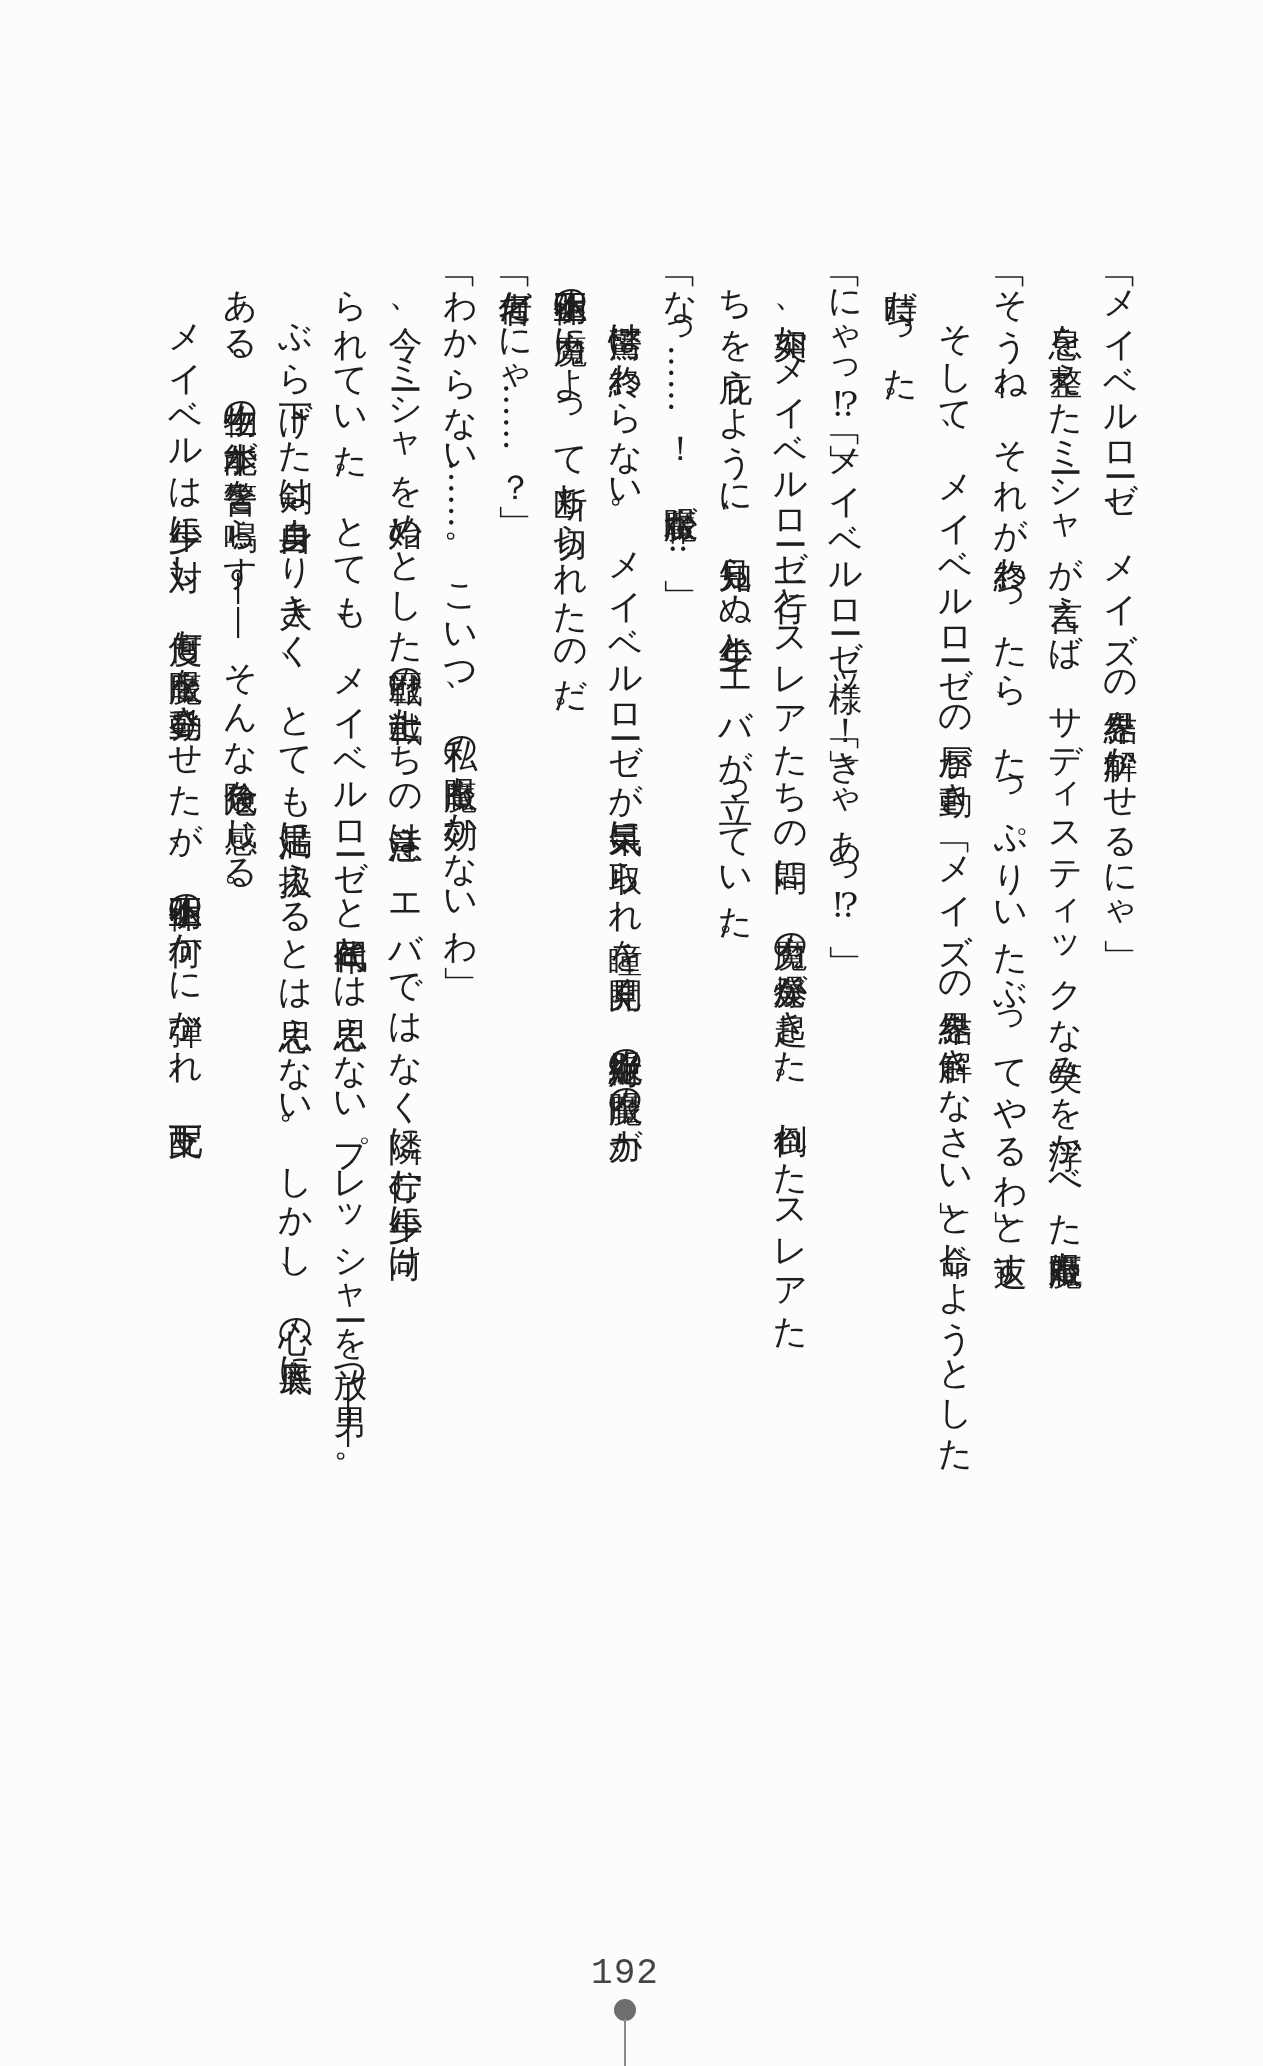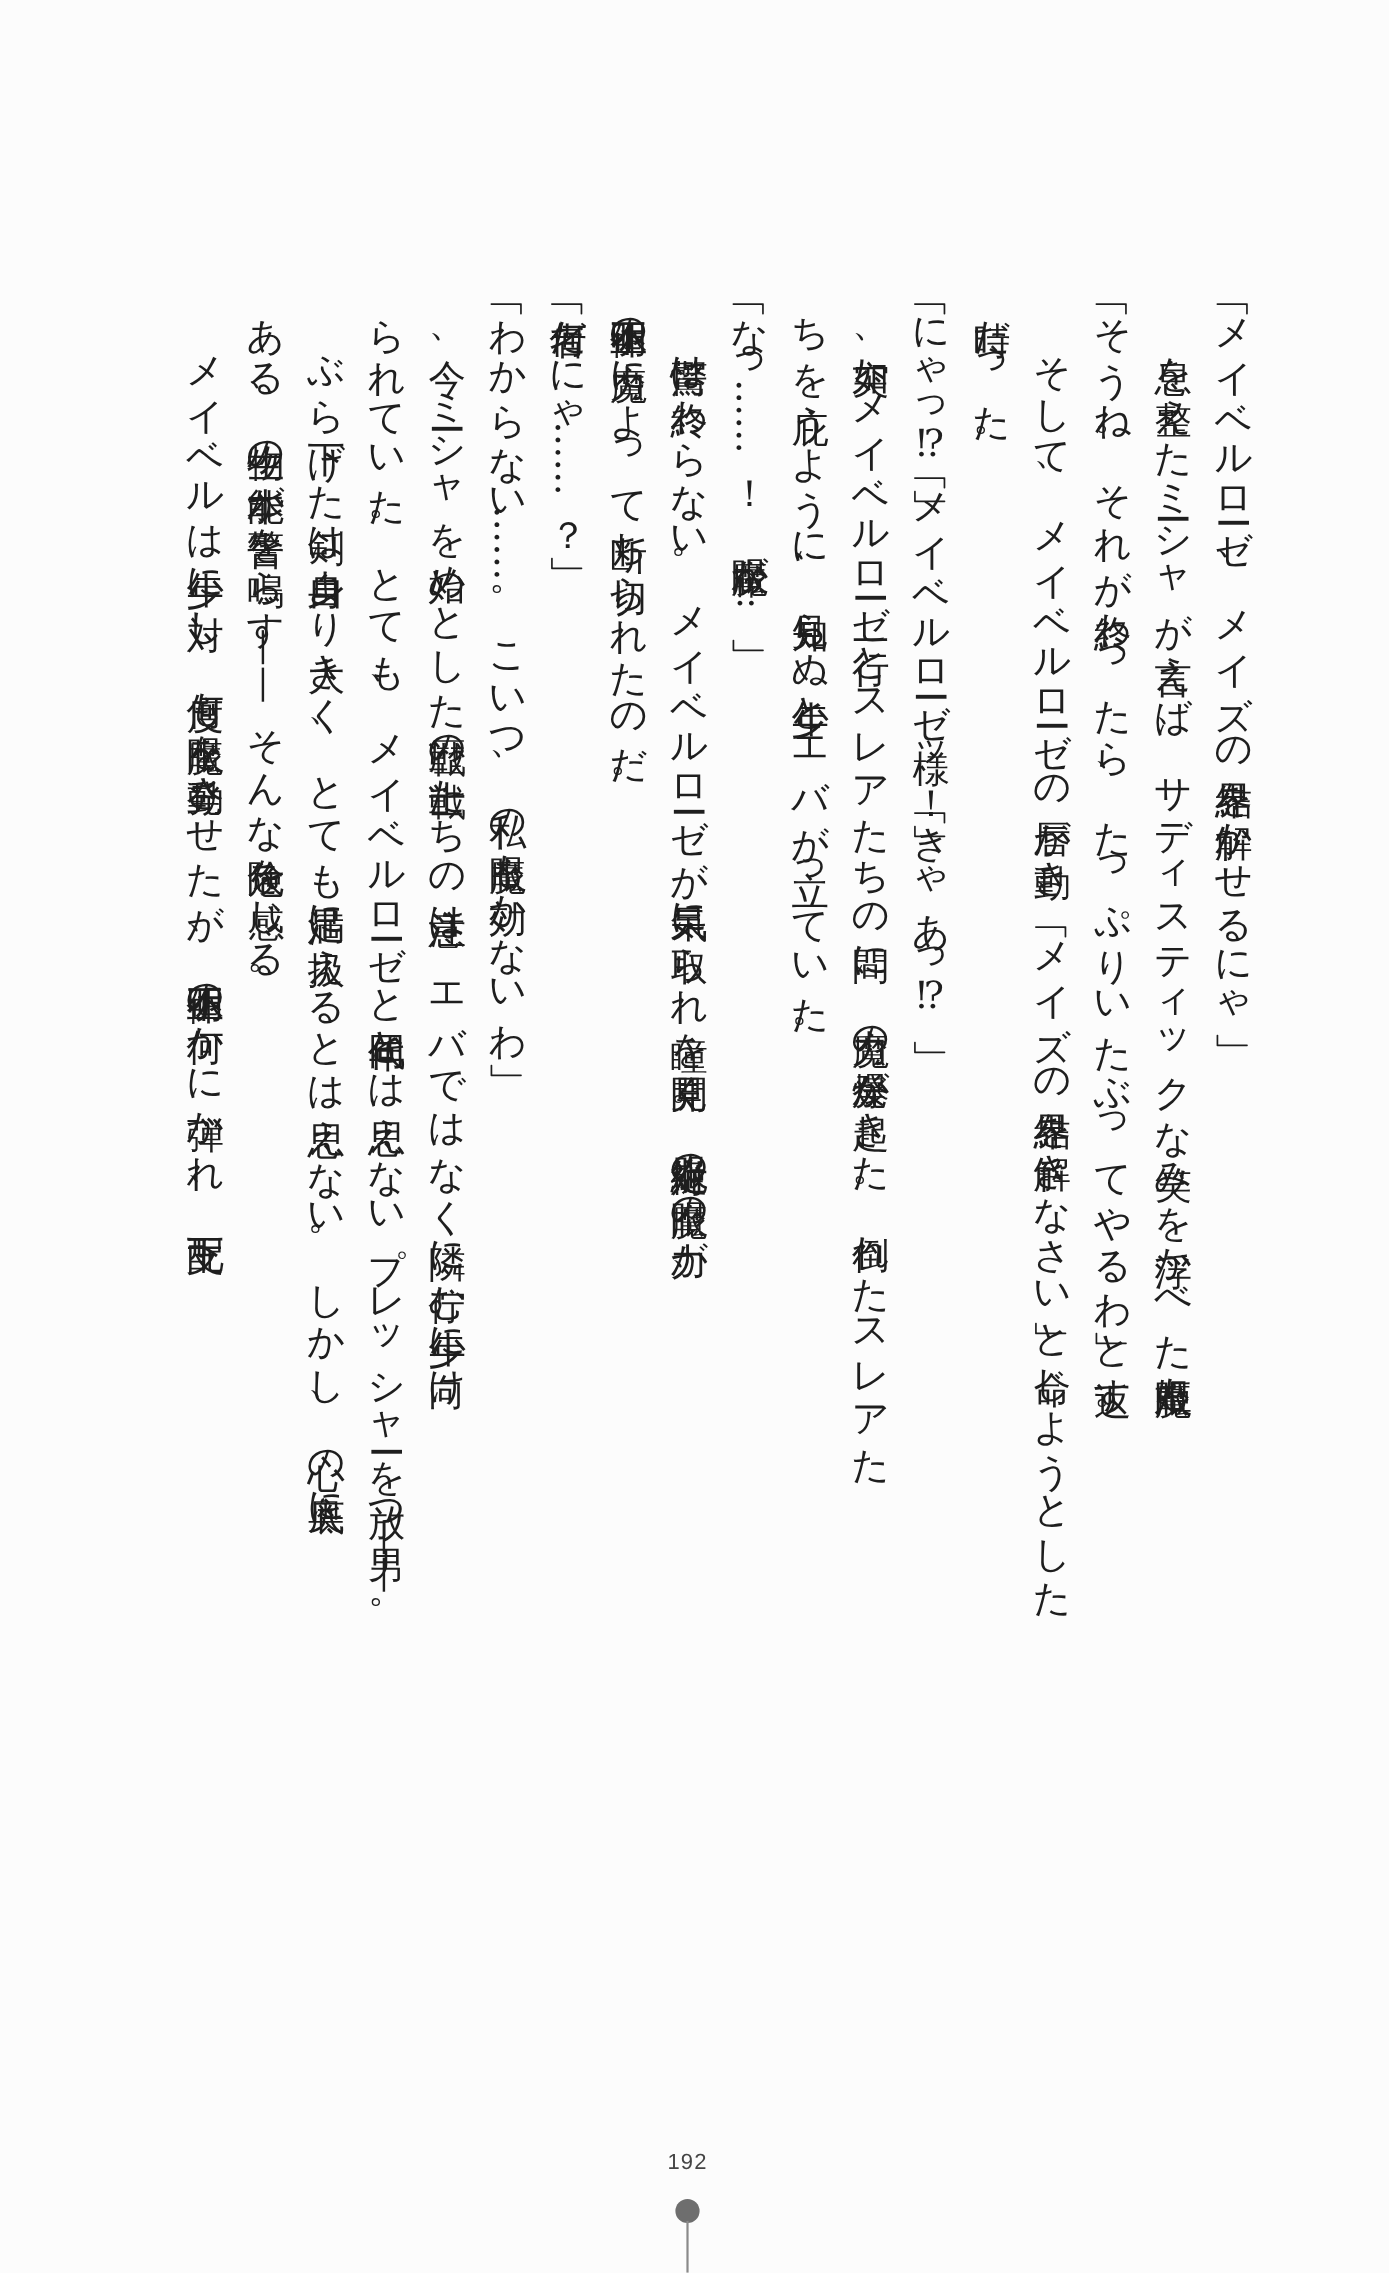--- a/index.html
+++ b/index.html
@@ -47,25 +47,25 @@
     top: 0;
     width: 100%;
     height: 100%;
     pointer-events: none;
   }
   .page-number {
     position: absolute;
     left: 625px;
     top: 1956px;
     transform: translateX(-50%);
-    font-size: 20px;
+    font-size: 36px;
     line-height: 1;
     letter-spacing: 1px;
     color: #454545;
-    font-family: Liberation Sans, sans-serif;
+    font-family: Liberation Mono, monospace;
   }
   .ornament-dot {
     position: absolute;
     left: 614px;
     top: 1999px;
     width: 22px;
     height: 22px;
     border-radius: 50%;
     background: #6e6e6e;
   }

